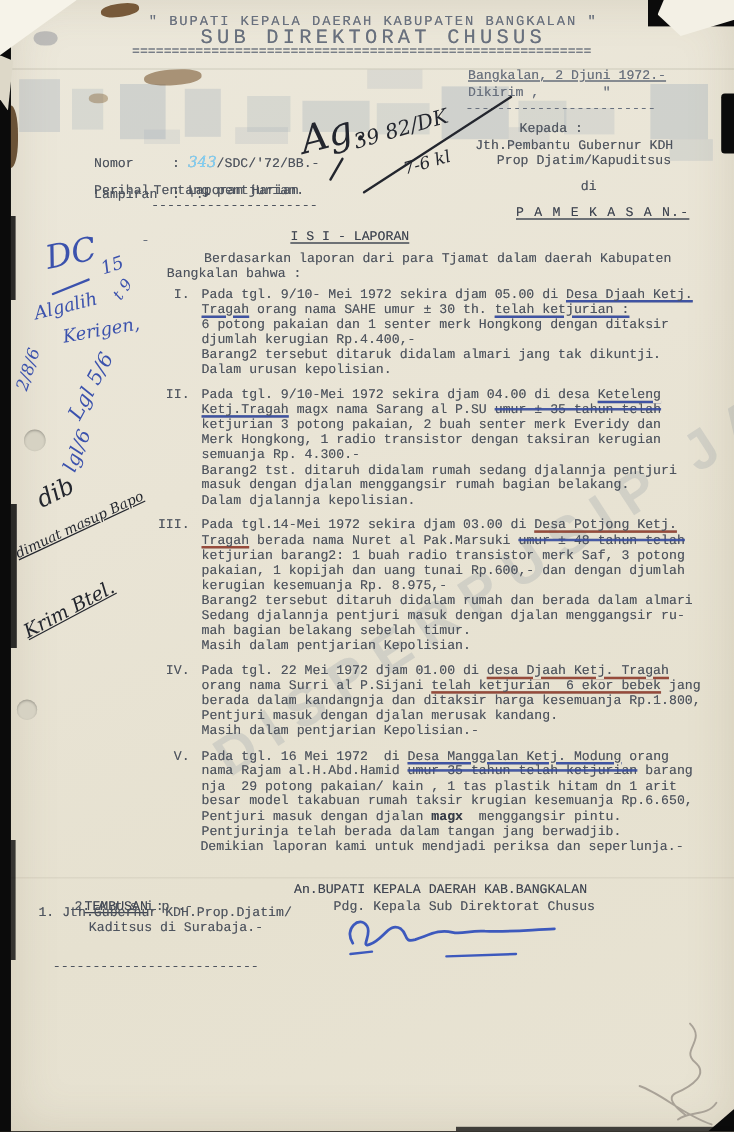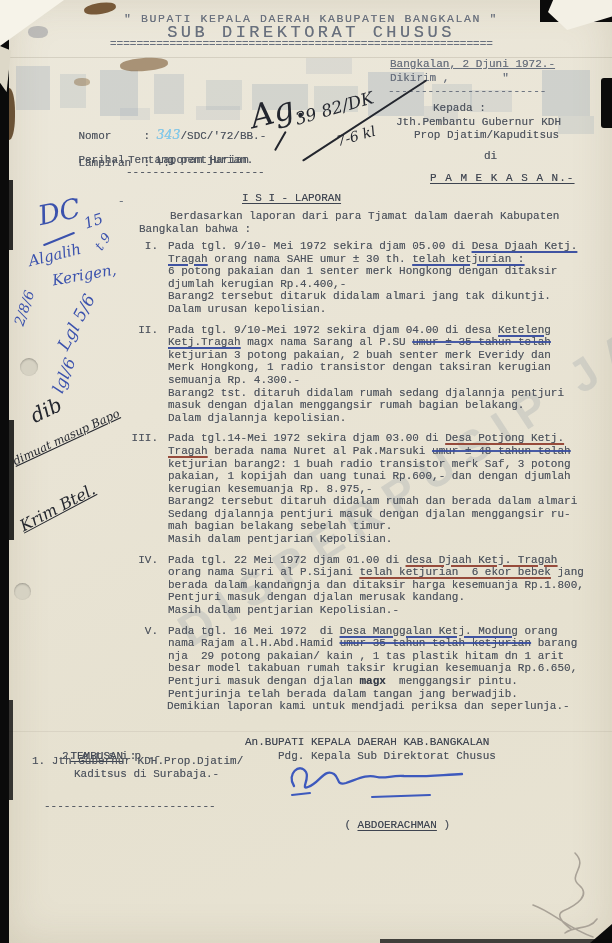--- a/index.html
+++ b/index.html
@@ -180,23 +180,20 @@
   <div class="tw" style="left:32px;top:750px;margin-left:30px;">2. A r s i p .-</div>
   <div class="tw" style="left:44px;top:800px;">--------------------------</div>
 
   <div class="tw dark" style="left:245px;top:736px;">An.BUPATI KEPALA DAERAH KAB.BANGKALAN</div>
   <div class="tw" style="left:278px;top:750px;">Pdg. Kepala Sub Direktorat Chusus</div>
   <svg style="position:absolute;left:280px;top:756px;" width="200" height="46" viewBox="0 0 200 46">
     <path d="M14 30 C6 18 20 6 26 16 C30 23 20 34 28 31 C40 27 44 12 54 18 C60 22 56 30 66 27 C78 23 86 18 97 21 C105 23 112 19 124 20 C142 21 160 19 182 18" stroke="#3d59bd" stroke-width="2.3" fill="none" stroke-linecap="round"></path>
     <path d="M12 39 L30 37" stroke="#3d59bd" stroke-width="2" fill="none" stroke-linecap="round"></path>
     <path d="M92 41 L150 39" stroke="#3d59bd" stroke-width="2" fill="none" stroke-linecap="round"></path>
   </svg>
-  <div class="tw" style="left:318px;top:806px;">
-    <span>( </span><span class="u-line dark">ABDOERACHMAN</span><span> )</span>
-  </div>
 
   <div class="hw ink-blue" style="left:38px;top:196px;font-size:27px;transform:rotate(-12deg);">DC</div>
   <div class="pen-stroke" style="left:42px;top:238px;width:34px;height:2px;background:#3b52ad;transform:rotate(-22deg);"></div>
   <div class="hw ink-blue" style="left:84px;top:212px;font-size:15px;transform:rotate(-18deg);">15</div>
   <div class="hw ink-blue" style="left:94px;top:234px;font-size:13px;transform:rotate(-55deg);">t 9</div>
   <div class="hw ink-blue" style="left:28px;top:246px;font-size:15px;transform:rotate(-14deg);">Algalih</div>
   <div class="hw ink-blue" style="left:52px;top:266px;font-size:15px;transform:rotate(-10deg);">Kerigen,</div>
   <div class="hw ink-blue" style="left:6px;top:300px;font-size:14px;transform:rotate(-72deg);">2/8/6</div>
   <div class="hw ink-blue" style="left:46px;top:312px;font-size:17px;transform:rotate(-62deg);">Lgl 5/6</div>
   <div class="hw ink-blue" style="left:46px;top:366px;font-size:16px;transform:rotate(-68deg);">lgl/6</div>

